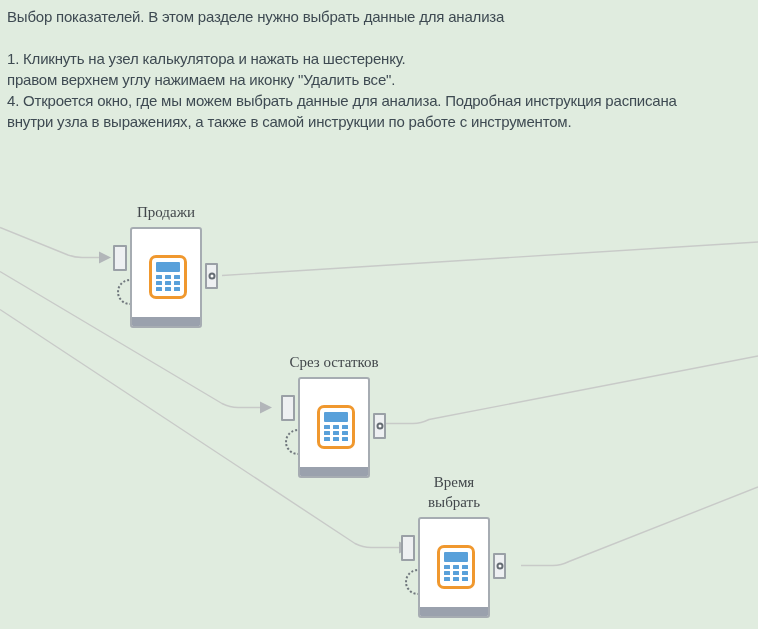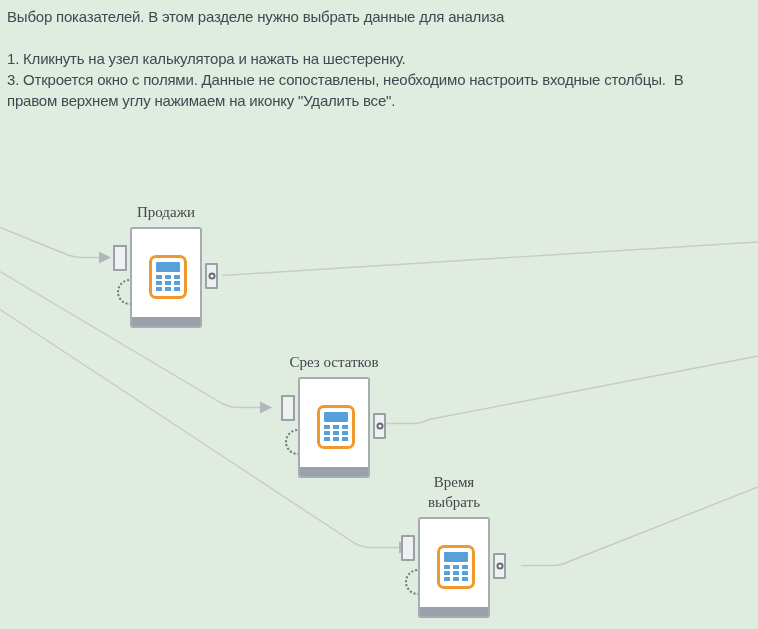--- a/index.html
+++ b/index.html
@@ -107,22 +107,23 @@
     </g>
     <g>
       <path class="wire" d="M 521 565.5 L 553 565.5 Q 561 565.5 569 561.5 L 758 487"></path>
     </g>
   </svg>
 
   <div class="instructions">
     <div class="text-line">Выбор показателей. В этом разделе нужно выбрать данные для анализа</div>
     <div class="text-line"></div>
     <div class="text-line">1. Кликнуть на узел калькулятора и нажать на шестеренку.</div>
-    <div class="text-line">3. Откроется окно с полями. Данные не сопоставлены, необходимо настроить входные столбцы.  В</div>
     <div class="text-line">правом верхнем углу нажимаем на иконку "Удалить все".</div>
+    <div class="text-line">4. Откроется окно, где мы можем выбрать данные для анализа. Подробная инструкция расписана</div>
+    <div class="text-line">внутри узла в выражениях, а также в самой инструкции по работе с инструментом.</div>
   </div>
 
   <div class="node n1">
     <div class="node-label">
       <div>Продажи</div>
     </div>
     <div class="arc"></div>
     <div class="node-body">
       <div class="calc-icon">
         <div class="calc-screen"></div>

